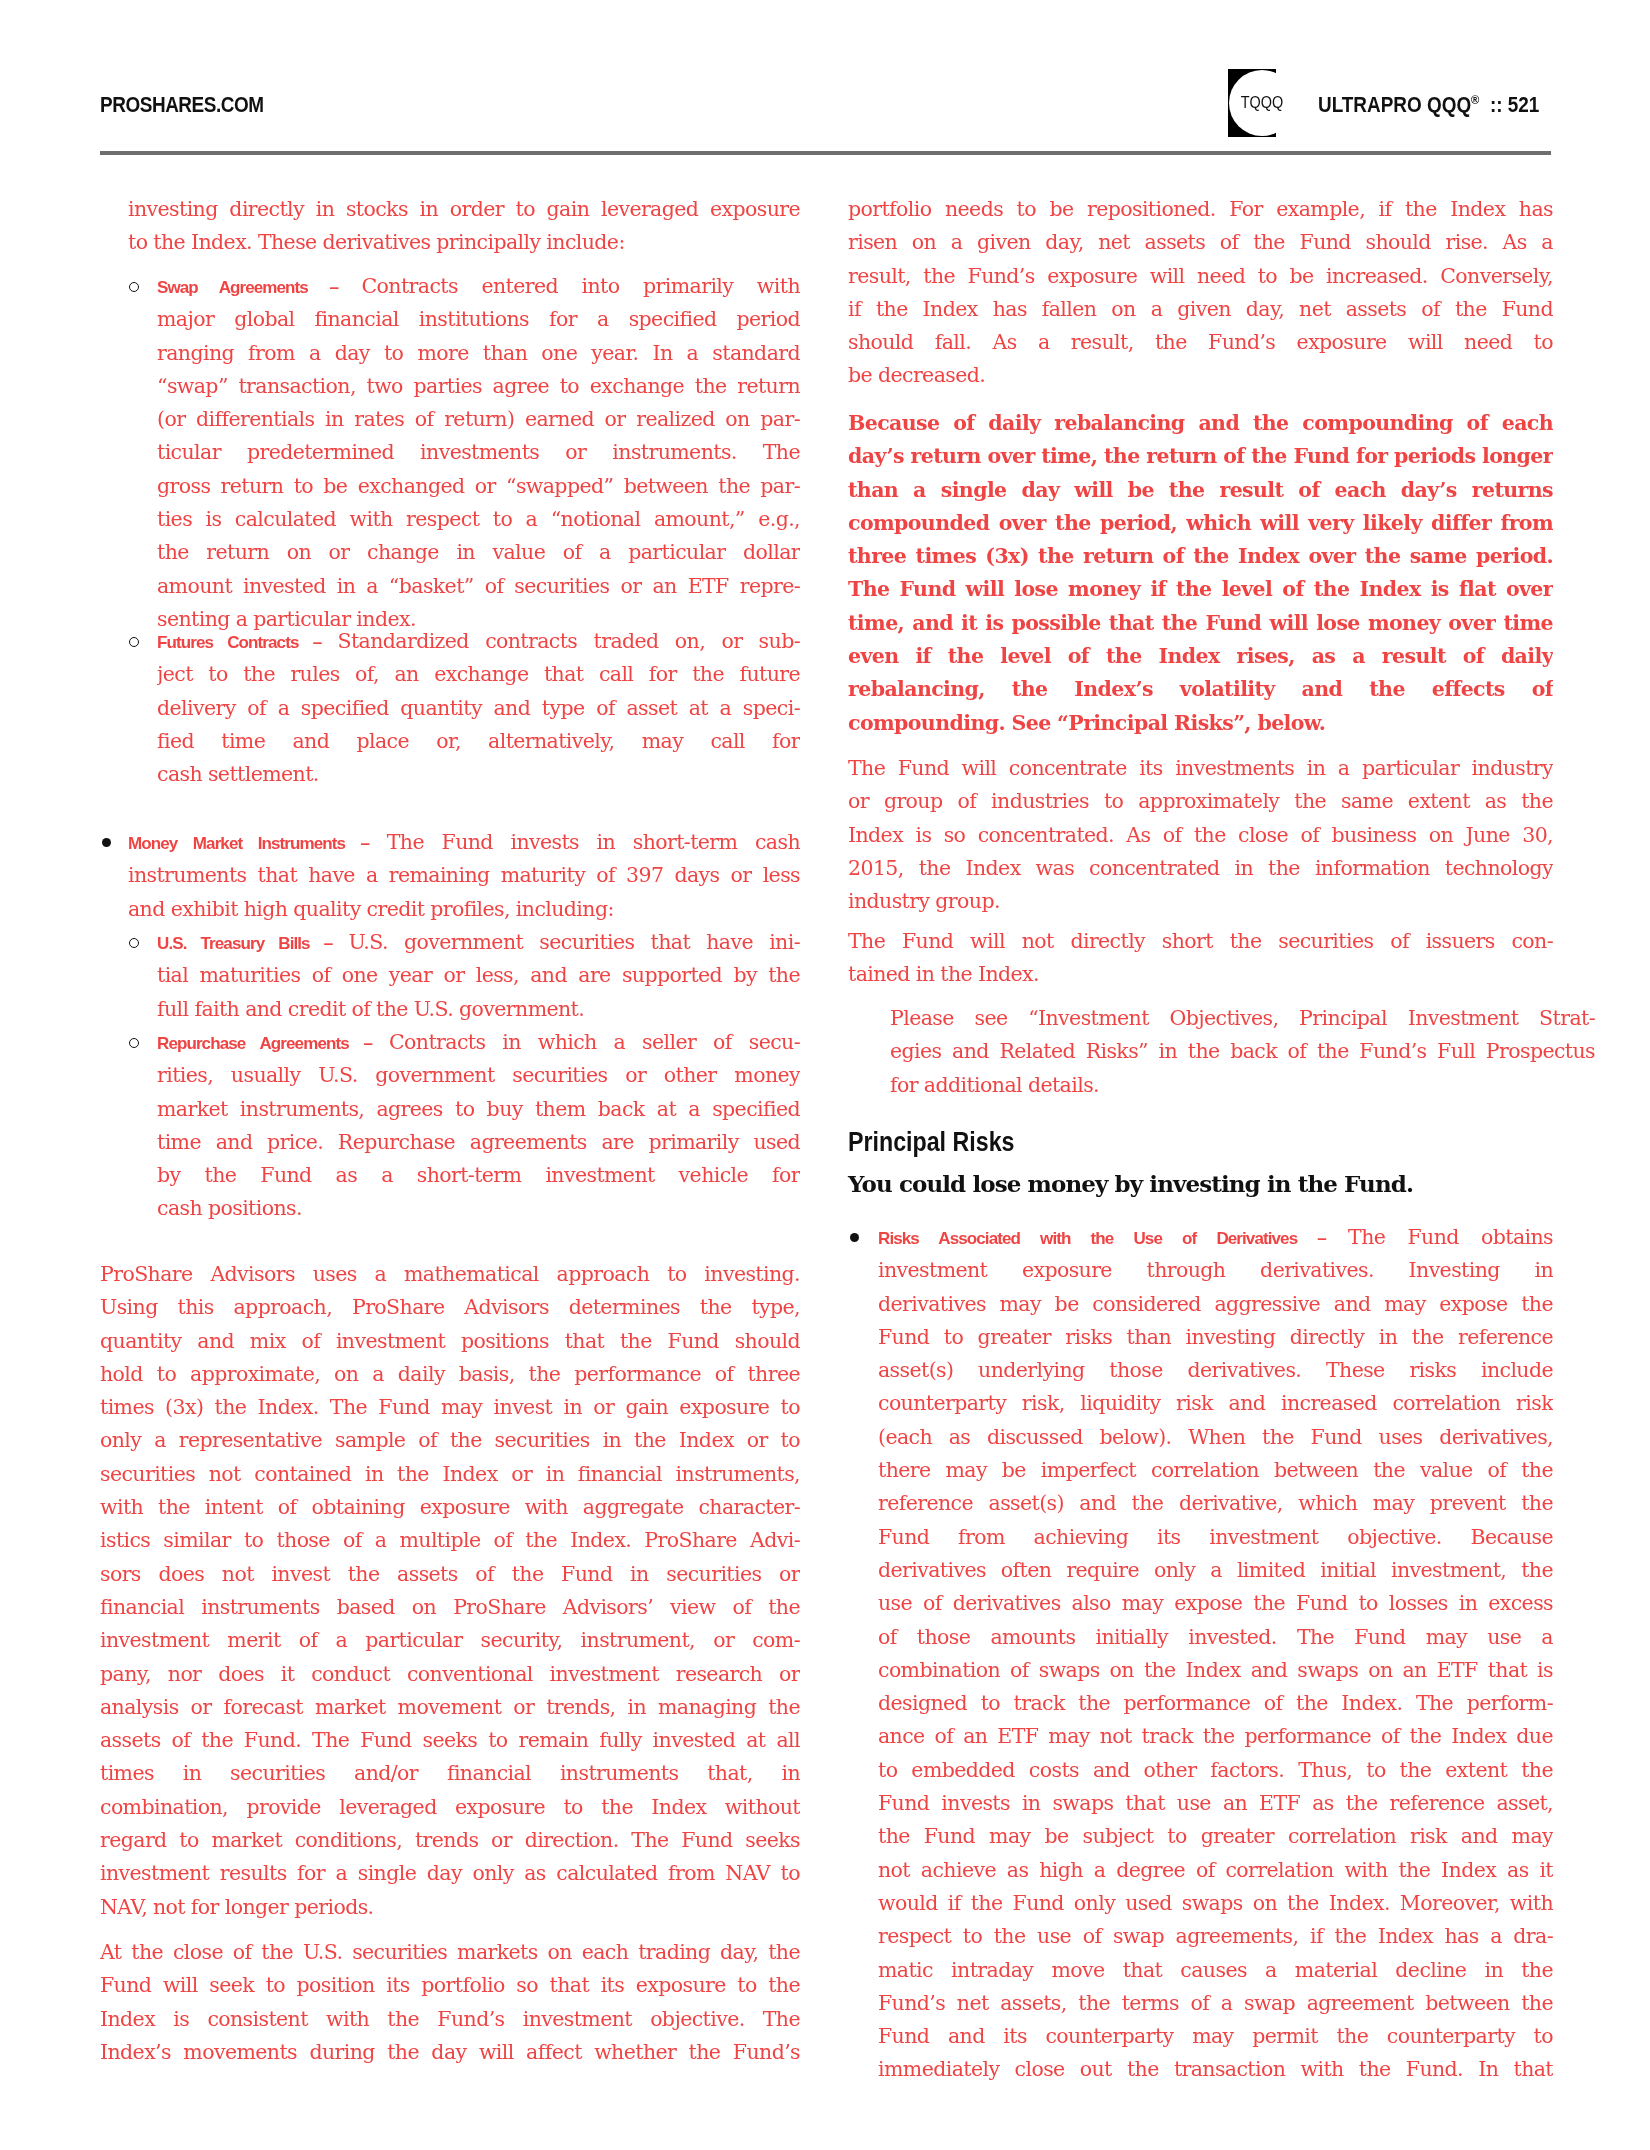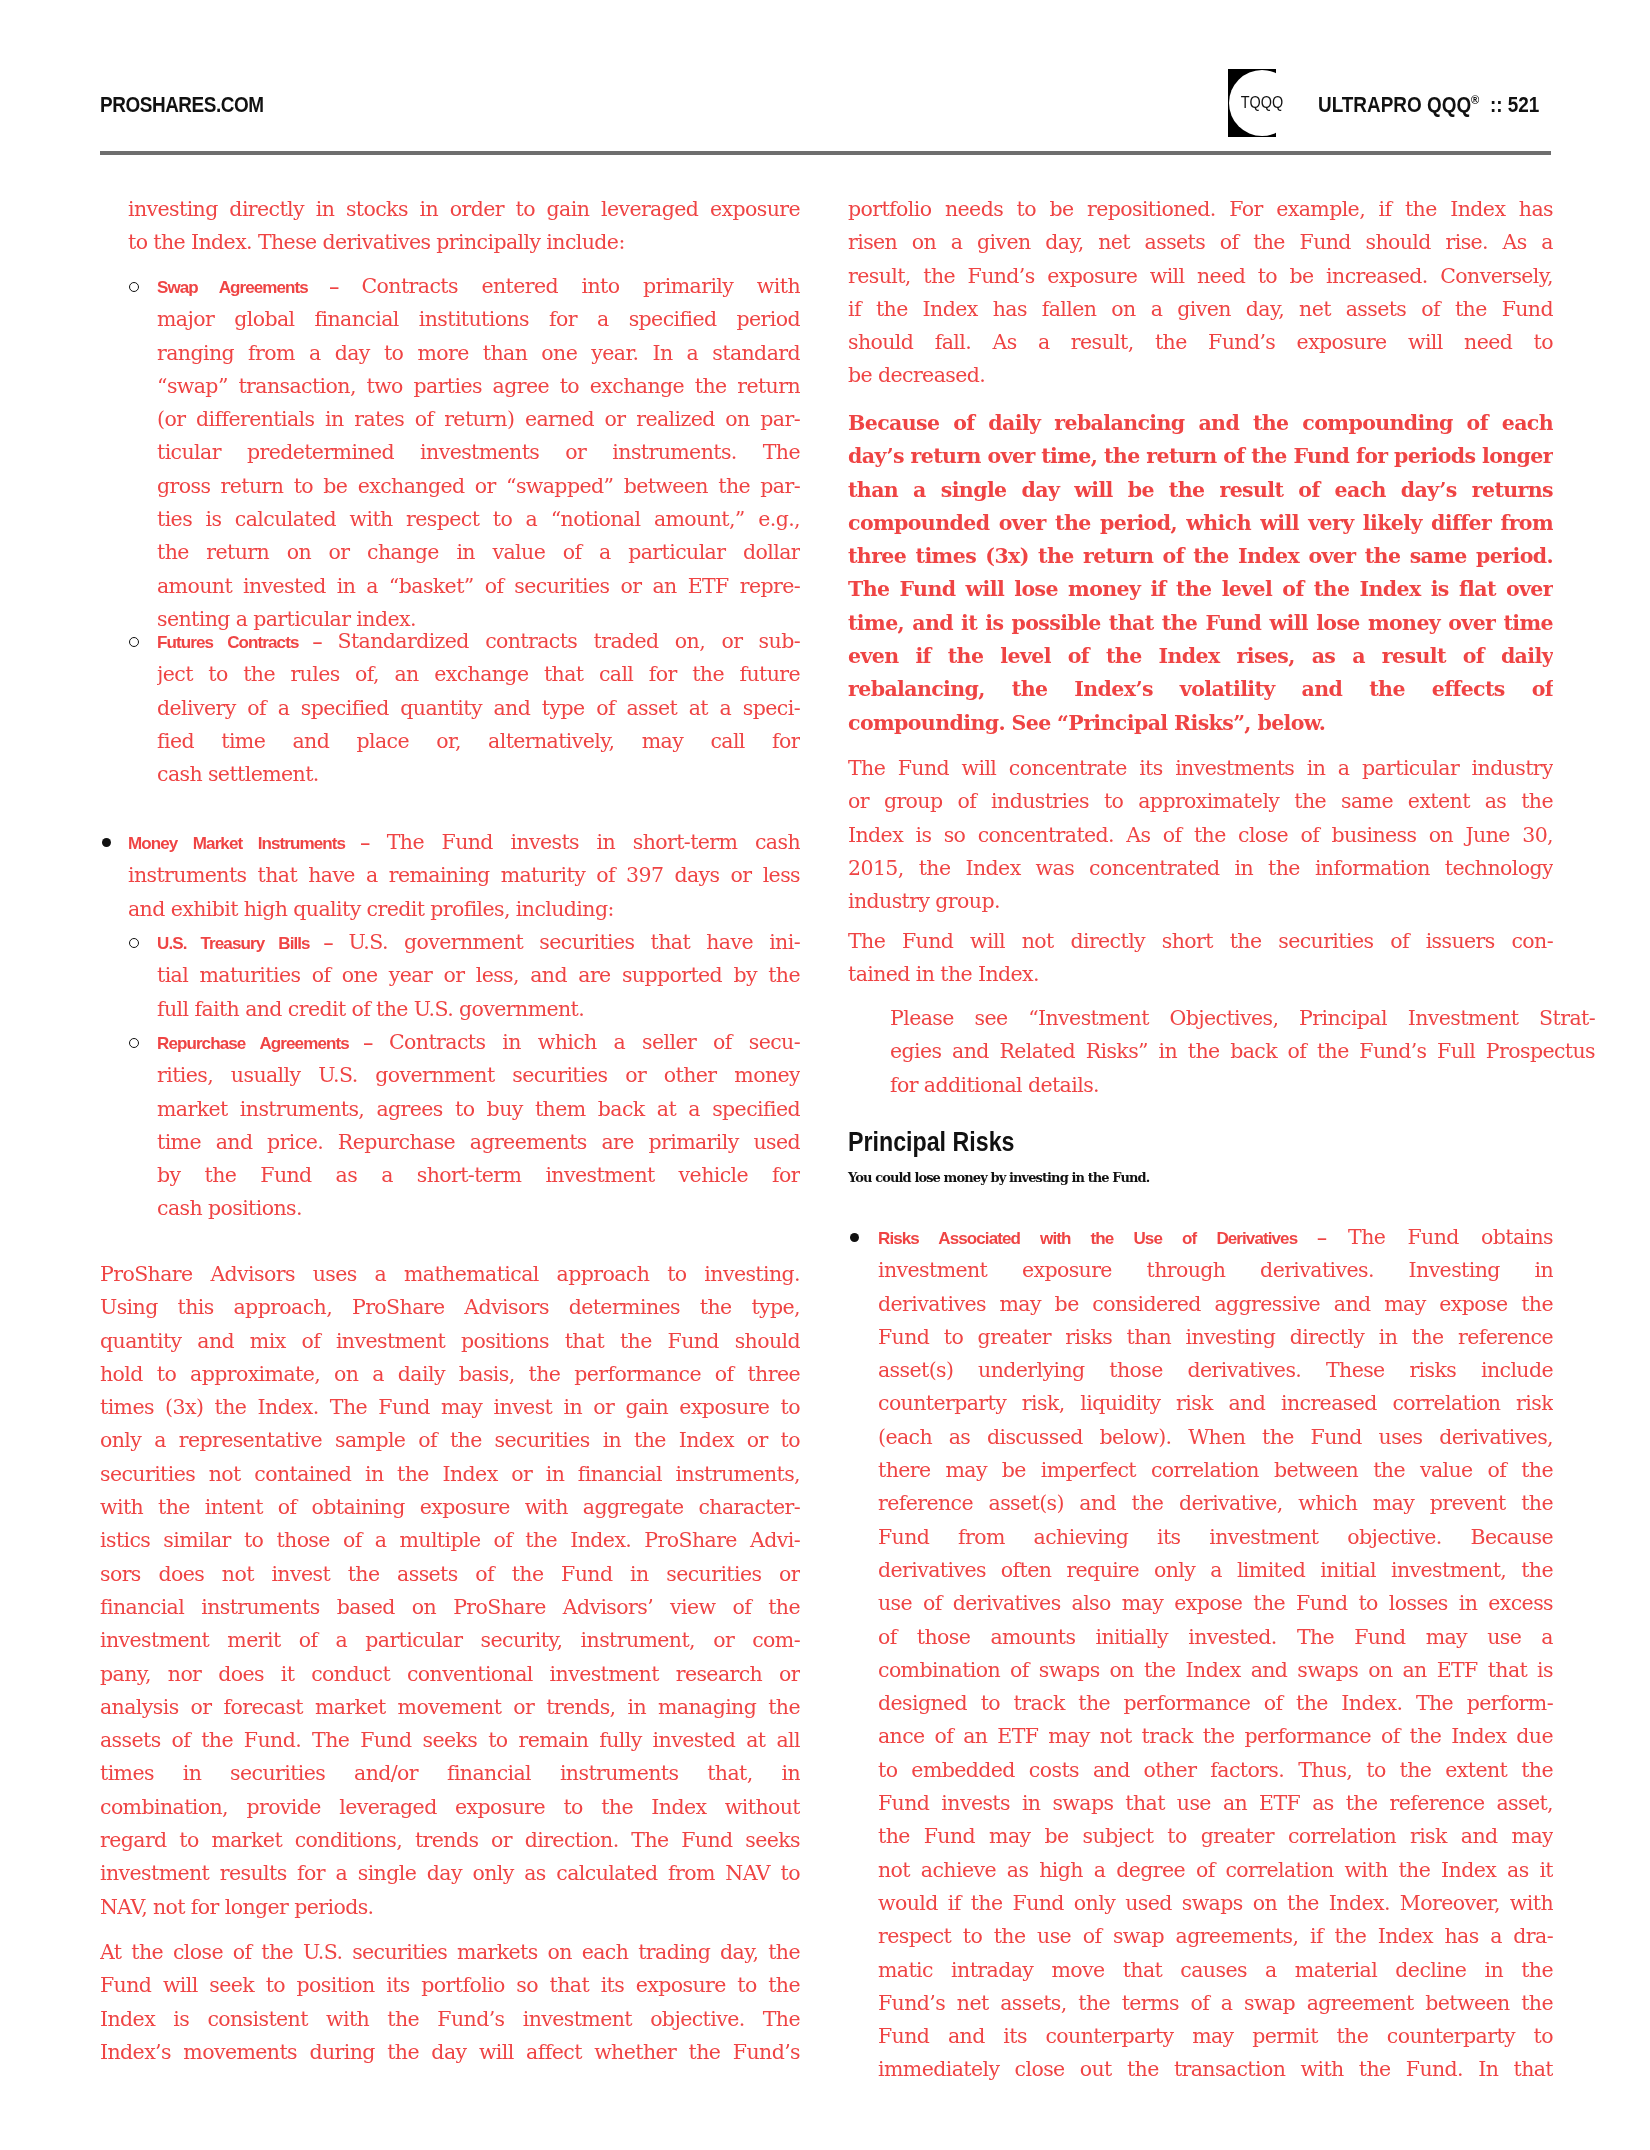--- a/index.html
+++ b/index.html
@@ -13,21 +13,21 @@
   .rule { position: absolute; left: 100px; top: 151px; width: 1451px; height: 4px; background: #6e6e6e; }
 
   .blk { position: absolute; font-family: "DejaVu Serif", "Liberation Serif", serif; font-size: 20.5px; line-height: 33.3px; color: #ef4444; }
   .blk .ln { display: block; height: 33.3px; white-space: nowrap; text-align: justify; text-align-last: justify; overflow: hidden; letter-spacing: -0.6px; }
   .blk .ln.last { text-align-last: left; }
   .blk.bold { font-weight: bold; letter-spacing: -0.8px; }
   .lbl { font-family: Liberation Sans, sans-serif; font-weight: bold; font-size: 17px; letter-spacing: -0.9px; }
   .bullet-dot { position: absolute; width: 9px; height: 9px; border-radius: 50%; background: #111; }
   .bullet-ring { position: absolute; width: 8px; height: 8px; border-radius: 50%; border: 1.6px solid #111; background: #fff; }
   .heading { position: absolute; left: 848px; top: 1127px; font-family: "Liberation Sans", sans-serif; font-weight: bold; font-size: 27px; color: #111; transform: scaleX(0.86); transform-origin: left center; white-space: nowrap; }
-  .subheading { position: absolute; left: 848px; top: 1170px; font-family: "DejaVu Serif", serif; font-weight: bold; font-size: 13px; letter-spacing: -0.9px; color: #111; white-space: nowrap; }
+  .subheading { position: absolute; left: 848px; top: 1170px; font-family: "DejaVu Serif", serif; font-weight: bold; font-size: 23px; letter-spacing: -0.9px; color: #111; white-space: nowrap; }
 </style>
 </head>
 <body>
 
 <div class="hdr-left">PROSHARES.COM</div>
 <div class="hdr-logo">
   <div class="circle">
       <span>TQQQ</span>
     </div>
 </div>

